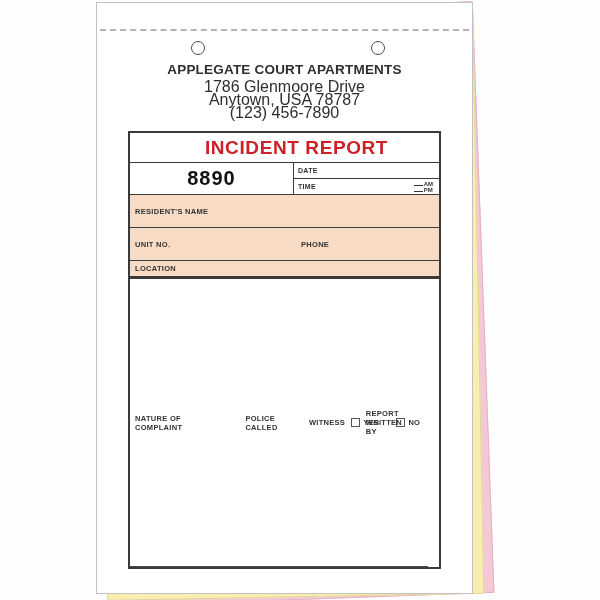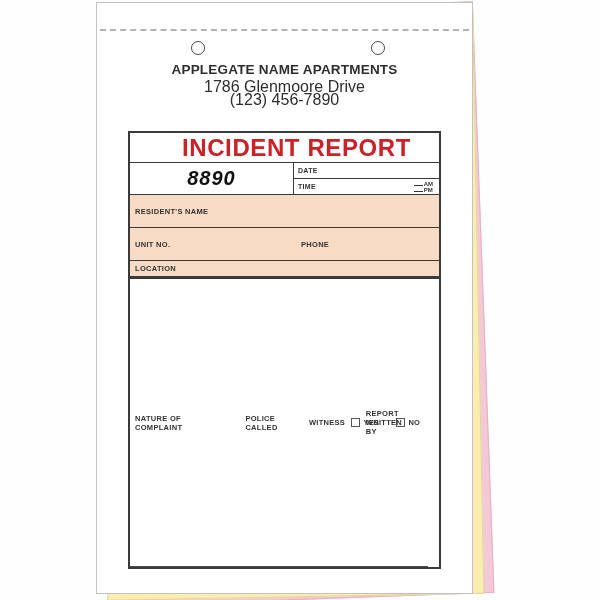--- a/index.html
+++ b/index.html
@@ -24,26 +24,26 @@
   .hole-2 { left:274px; }
 
   .letterhead { position:absolute; top:59px; left:0; right:0; text-align:center; }
   .company { font-size:13.5px; font-weight:700; letter-spacing:0.2px; line-height:16px; margin-bottom:2px; }
   .addr { font-size:16px; line-height:13px; }
 
   
   .table1 { position:absolute; left:31px; top:128px; width:313px;
     border:2px solid #3a3a3a; background:#fff; }
   .t1-title { height:30px; border-bottom:1px solid #3a3a3a; display:flex;
-    align-items:center; justify-content:center; color:#cc2127; font-size:24px;
+    align-items:center; justify-content:center; color:#cc2127; font-size:19px;
     font-weight:700; letter-spacing:0.6px;padding-left:24px; }
   .t1-numrow { height:32px; border-bottom:1px solid #3a3a3a; display:flex; }
   .t1-num { width:164px; border-right:1px solid #3a3a3a; display:flex;
     align-items:center; justify-content:center; font-size:20px; font-weight:700;
-    letter-spacing:1px; color:#111;font-style:italic; }
+    letter-spacing:1px; color:#111; }
   .t1-dt { flex:1; display:flex; flex-direction:column; }
   .t1-date { flex:1; border-bottom:1px solid #3a3a3a; display:flex; align-items:center; padding:0 4px; }
   .t1-time { flex:1; display:flex; align-items:center; justify-content:space-between; padding:0 4px; }
   .mini-label { font-size:7px; font-weight:700; letter-spacing:0.3px; color:#333; }
   .ampm { font-size:6px; font-weight:700; line-height:6px; color:#333; text-align:left; padding-right:2px; }
   .mini-line { display:inline-block; width:9px; border-bottom:1px solid #333; height:5px; margin-right:1px; }
   .t1-field { background:#f8dbc5; border-bottom:1px solid #3a3a3a; display:flex;
     align-items:center; padding:0 5px; position:relative; }
   .t1-field.h17 { height:33px; } .t1-field.h16 { height:16px; }
   .t1-field.blank { height:13px; border-bottom:none; }
@@ -73,22 +73,23 @@
   <div class="copy copy-pink"></div>
   <div class="copy copy-yellow"></div>
 
   <div class="paper">
 
     <div class="perforation"></div>
     <div class="hole hole-1"></div>
     <div class="hole hole-2"></div>
 
     <div class="letterhead">
-      <div class="company">APPLEGATE NAME APARTMENTS</div>
+      <div class="company">APPLEGATE COURT APARTMENTS</div>
       <div class="addr">1786 Glenmoore Drive</div>
+      <div class="addr">Anytown, USA 78787</div>
       <div class="addr">(123) 456-7890</div>
     </div>
 
     <div class="table1">
       <div class="t1-title">INCIDENT REPORT</div>
       <div class="t1-numrow">
         <div class="t1-num">8890</div>
         <div class="t1-dt">
           <div class="t1-date">
             <span class="mini-label">DATE</span>

